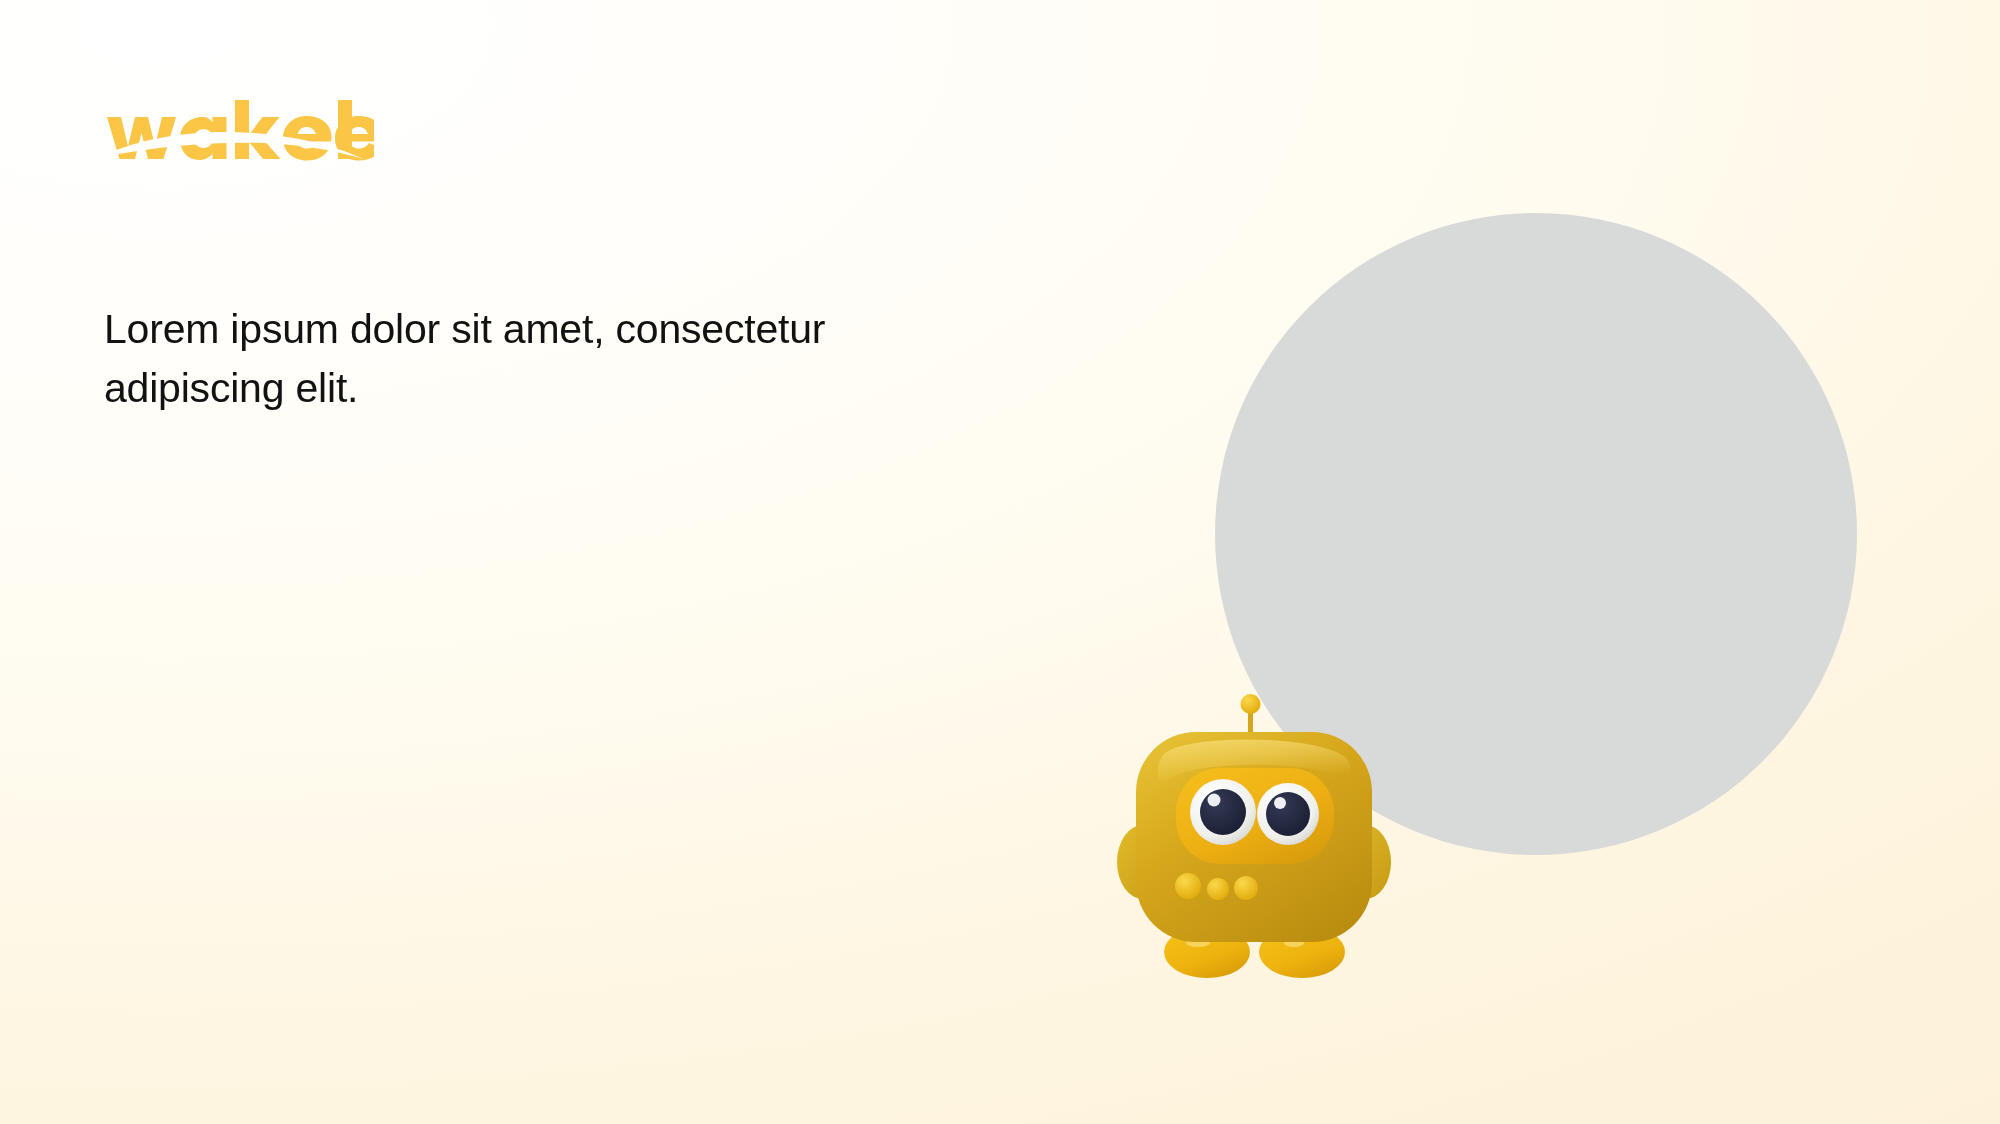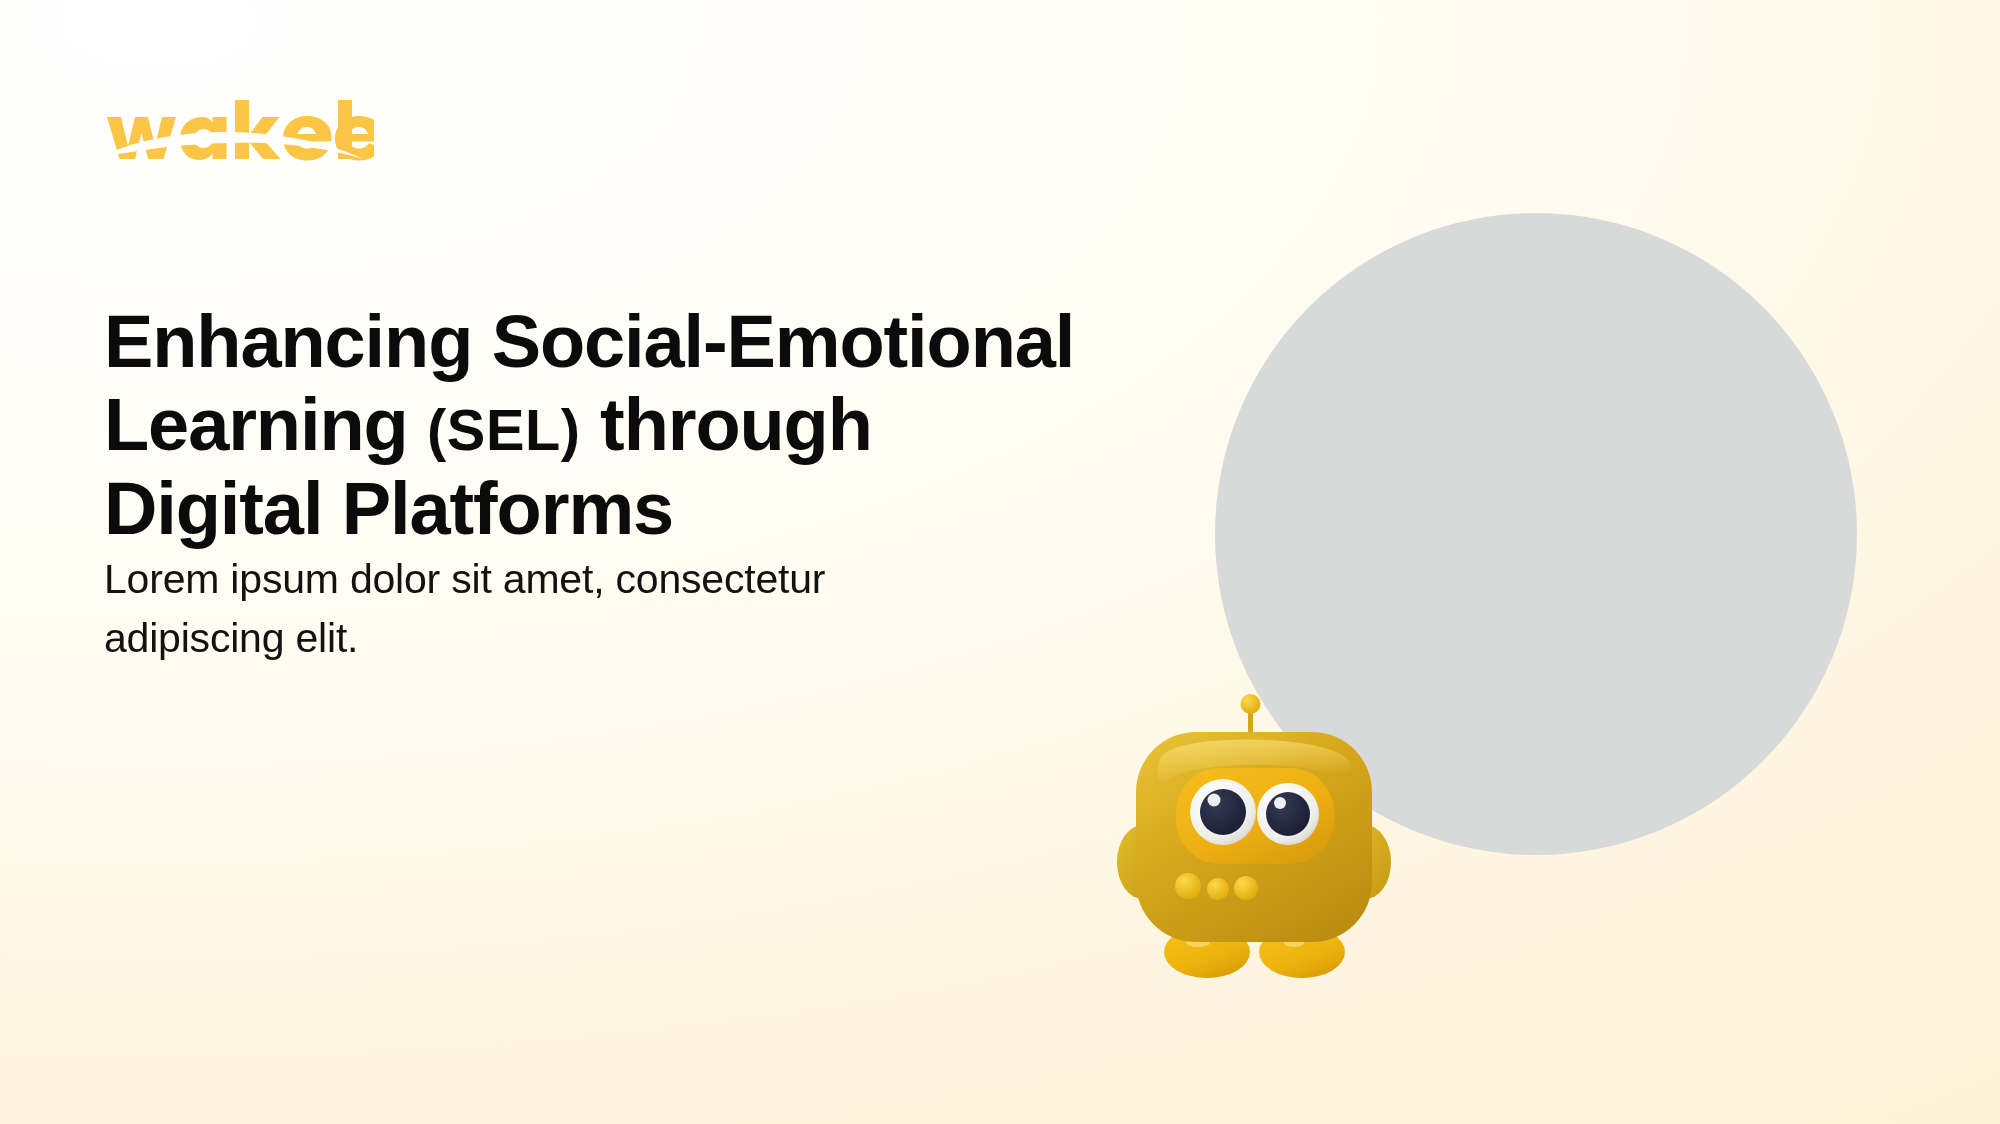--- a/index.html
+++ b/index.html
@@ -104,21 +104,20 @@
       </g>
 
       <g fill="#FFFFFF">
         <path d="M18 103 C90 72 200 58 300 66 C400 74 470 96 520 118 C462 101 396 89 318 86 C230 83 118 91 18 110 Z" opacity="0.98"></path>
         <path d="M150 121 C215 104 300 97 372 103 C430 108 478 120 510 124 L160 124 Z" opacity="0.0"></path>
       </g>
     </svg>
   </div>
 
   <div class="text-block">
-    <h1 class="headline"><span><span>Enhancing Social-</span><span>Emotional Learning </span><span class="abbr">(SEL)</span> <span>through Digital Platforms</span></span></h1>
 
     <p class="subhead"><span>Lorem ipsum dolor sit amet,</span> <span>consectetur adipiscing elit.</span></p>
   </div>
 
   <div class="media-circle"></div>
 
   <div class="robot">
     <svg viewBox="0 0 272 300" xmlns="http://www.w3.org/2000/svg">
       <defs>
         <linearGradient id="bodyG" x1="0.15" y1="0" x2="0.85" y2="1">

